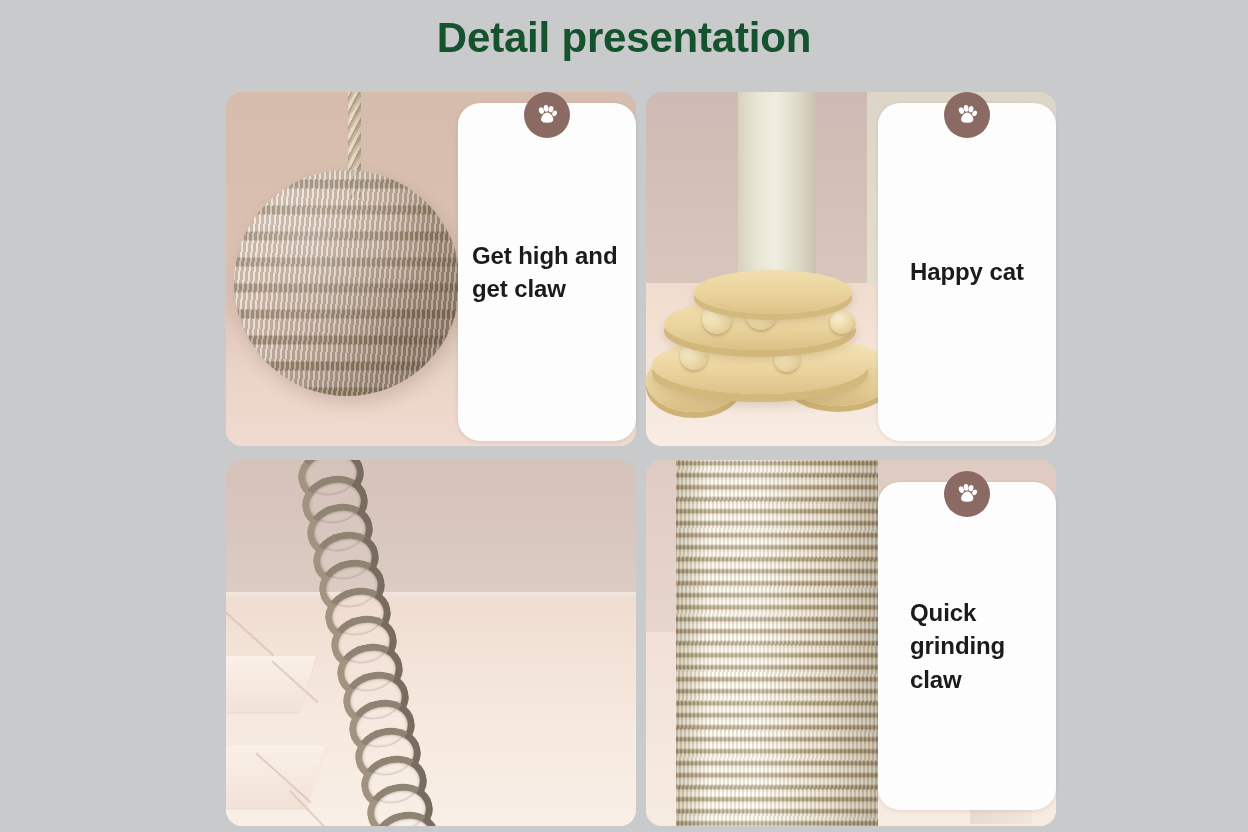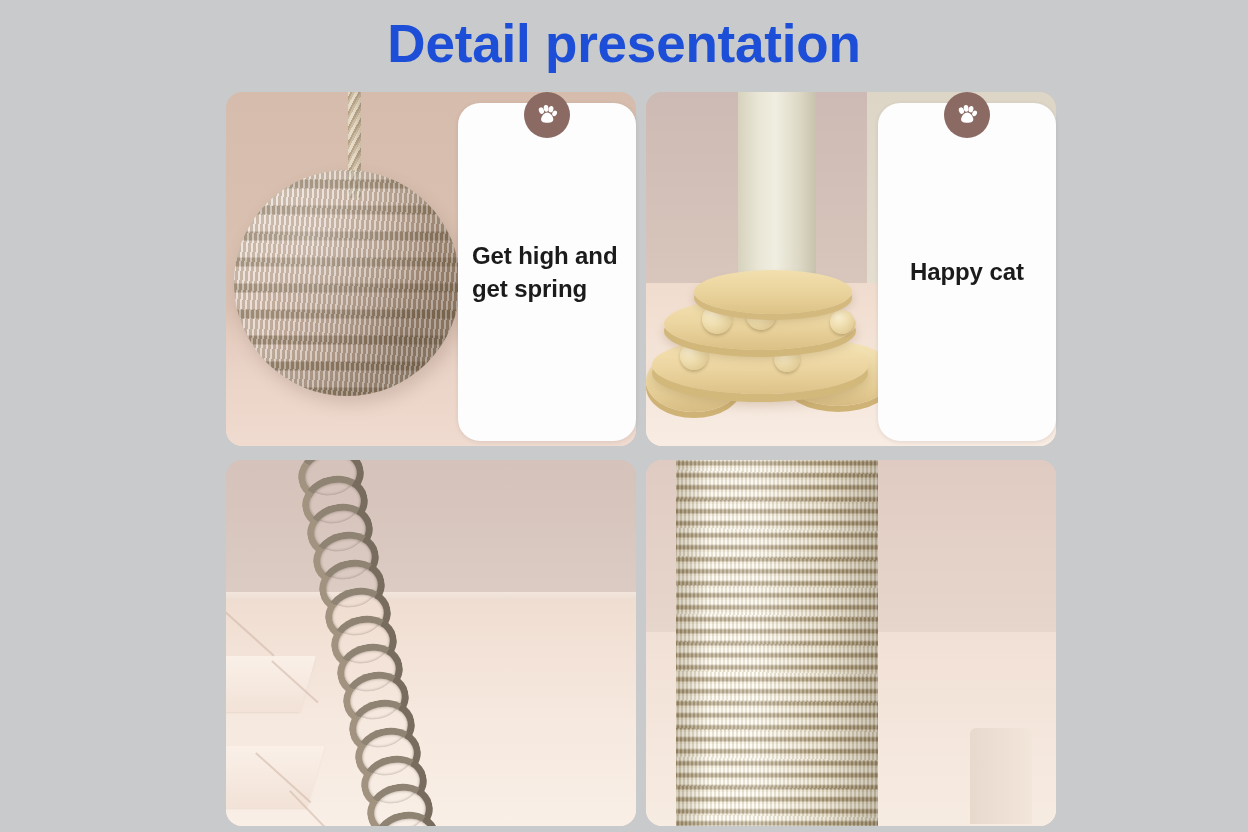--- a/index.html
+++ b/index.html
@@ -15,24 +15,24 @@
     position: relative;
   }
 
   
   #page-title {
     position: absolute;
     top: 14px;
     left: 0;
     width: 1248px;
     text-align: center;
-    font-size: 53px;
+    font-size: 42px;
     font-weight: 700;
     letter-spacing: -0.2px;
-    color: #1d4ed8;
+    color: #14532d;
     line-height: 1.12;
     white-space: nowrap;
   }
 
   
   #grid {
     position: absolute;
     left: 226px;
     top: 92px;
     width: 830px;
@@ -346,21 +346,21 @@
     <div class="caption-card">
       <div class="paw-badge">
         <svg width="26" height="26" viewBox="0 0 26 26" aria-hidden="true">
           <ellipse cx="7.4" cy="8.6" rx="2.5" ry="3.3" fill="#ffffff" transform="rotate(-18 7.4 8.6)"></ellipse>
           <ellipse cx="12.1" cy="6.4" rx="2.4" ry="3.3" fill="#ffffff" transform="rotate(-5 12.1 6.4)"></ellipse>
           <ellipse cx="17.0" cy="7.2" rx="2.4" ry="3.2" fill="#ffffff" transform="rotate(12 17 7.2)"></ellipse>
           <ellipse cx="20.6" cy="11.4" rx="2.2" ry="2.9" fill="#ffffff" transform="rotate(28 20.6 11.4)"></ellipse>
           <path d="M13.2 10.4c3.3 0 6.1 4.1 6.1 7.0 0 2.4-2.6 3.3-6.1 3.3s-6.1-0.9-6.1-3.3c0-2.9 2.8-7.0 6.1-7.0z" fill="#ffffff"></path>
         </svg>
       </div>
-      <div class="caption-text">Get high and get spring</div>
+      <div class="caption-text">Get high and get claw</div>
     </div>
   </div>
 
   <div class="panel row1 col2">
     <div class="photo">
       <div class="scene scene-track">
         <div class="tr-wall"></div>
         <div class="tr-wall-right"></div>
         <div class="tr-floor"></div>
         <div class="tr-blob" style="right:6px; top:128px; width:56px; height:82px;"></div>
@@ -425,15 +425,27 @@
 
   <div class="panel row2 col2">
     <div class="photo">
       <div class="scene scene-post">
         <div class="po-wall"></div>
         <div class="po-floor"></div>
         <div class="po-foot"></div>
         <div class="po-column"></div>
       </div>
     </div>
+    <div class="caption-card">
+      <div class="paw-badge">
+        <svg width="26" height="26" viewBox="0 0 26 26" aria-hidden="true">
+          <ellipse cx="7.4" cy="8.6" rx="2.5" ry="3.3" fill="#ffffff" transform="rotate(-18 7.4 8.6)"></ellipse>
+          <ellipse cx="12.1" cy="6.4" rx="2.4" ry="3.3" fill="#ffffff" transform="rotate(-5 12.1 6.4)"></ellipse>
+          <ellipse cx="17.0" cy="7.2" rx="2.4" ry="3.2" fill="#ffffff" transform="rotate(12 17 7.2)"></ellipse>
+          <ellipse cx="20.6" cy="11.4" rx="2.2" ry="2.9" fill="#ffffff" transform="rotate(28 20.6 11.4)"></ellipse>
+          <path d="M13.2 10.4c3.3 0 6.1 4.1 6.1 7.0 0 2.4-2.6 3.3-6.1 3.3s-6.1-0.9-6.1-3.3c0-2.9 2.8-7.0 6.1-7.0z" fill="#ffffff"></path>
+        </svg>
+      </div>
+      <div class="caption-text">Quick grinding claw</div>
+    </div>
   </div>
 
 </div>
 
 </body></html>

